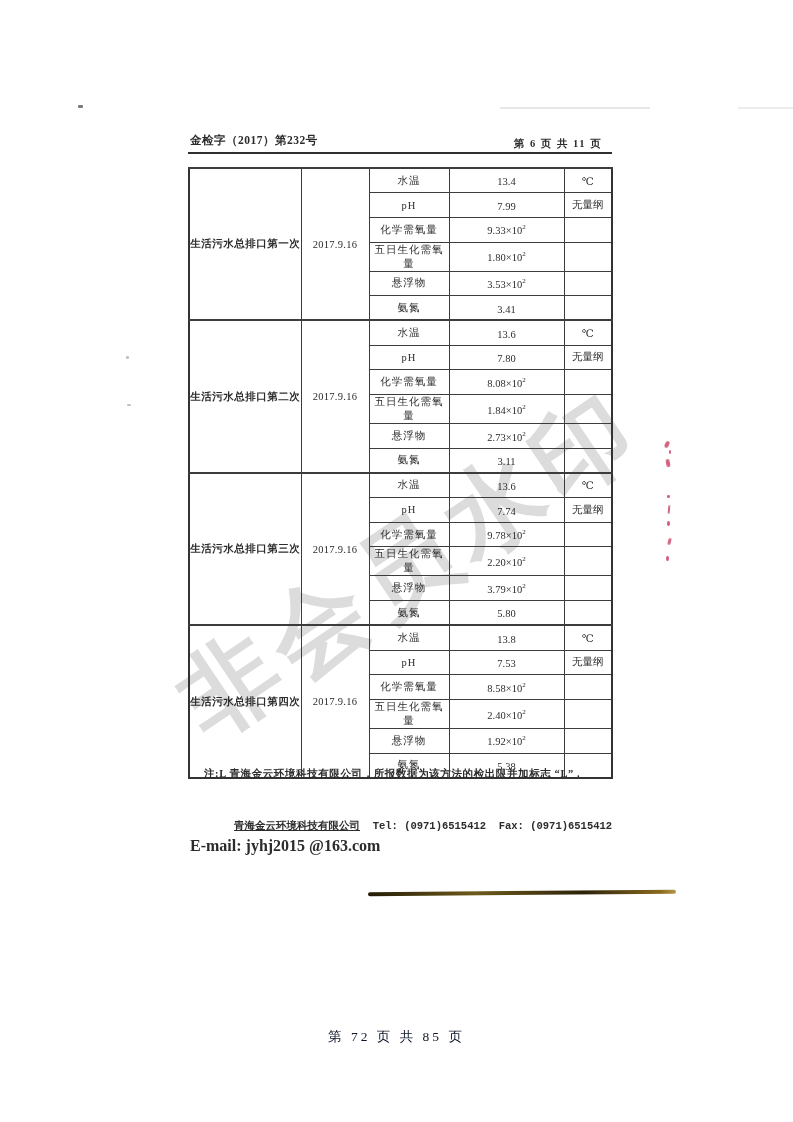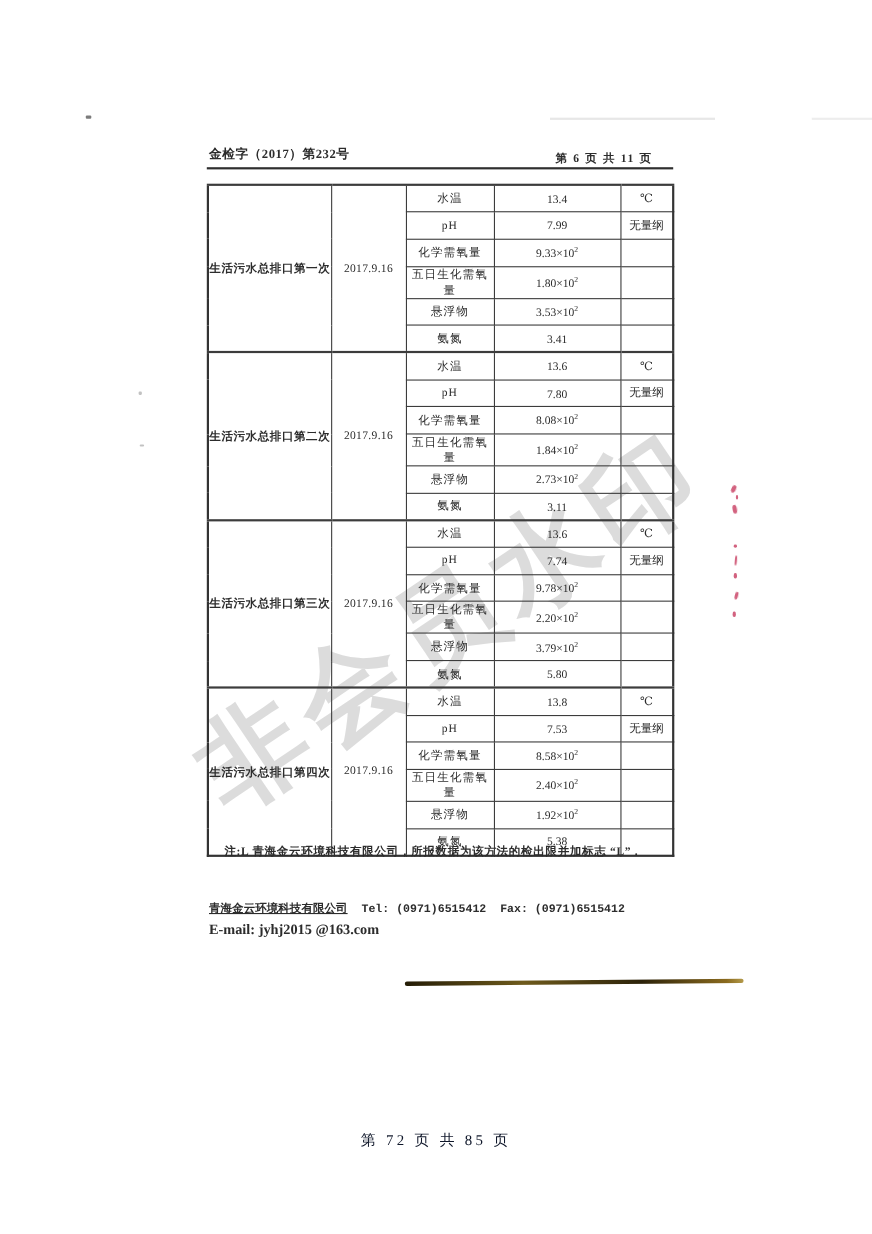--- a/index.html
+++ b/index.html
@@ -7,21 +7,21 @@
   body {
     position:relative;
     background:#ffffff;
     font-family:"Liberation Serif","DejaVu Serif",serif;
     color:#2c2c2c;
     overflow:hidden;
   }
 
   
   .hdr-left  { position:absolute; left:190px; top:133px; font-size:11.5px; font-weight:bold; letter-spacing:.5px; z-index:2; }
-  .hdr-right { position:absolute; left:505px; top:137px; width:106px; text-align:left; font-size:10.5px; font-weight:bold; letter-spacing:1.5px; z-index:2; }
+  .hdr-right { position:absolute; left:505px; top:137px; width:106px; text-align:center; font-size:10.5px; font-weight:bold; letter-spacing:1.5px; z-index:2; }
   .hdr-rule  { position:absolute; left:188px; top:152px; width:424px; height:2px; background:#2f2f2f; z-index:2; }
 
   
   .watermark {
     position:absolute; left:114px; top:500px; width:592px; height:130px;
     display:flex; align-items:center; justify-content:center;
     transform:rotate(-34deg);
     font-size:97px; font-weight:bold; letter-spacing:9px; white-space:nowrap;
     color:rgba(186,186,186,.5);
     z-index:1; pointer-events:none;
@@ -42,23 +42,23 @@
   }
   .sec-start td { border-top-width:2px; }
   .c-name  { font-weight:bold; font-size:11px; letter-spacing:.5px; }
   .c-date  { letter-spacing:.3px; }
   .c-param { letter-spacing:1px;margin-top:47px; }
   .c-value sup { font-size:7px; }
 
   
   .note { position:absolute; left:204px; top:767px; font-size:10.5px; font-weight:bold; letter-spacing:.6px; z-index:2; }
   .company-line { position:absolute; left:190px; top:819px; font-size:10.5px; font-weight:bold; z-index:2; }
-  .company-name { text-decoration:underline; }
+  .company-name { text-decoration:underline;margin-left:44px; }
   .company-tel, .company-fax { margin-left:10px; font-family:Liberation Mono, monospace; }
-  .email-line { position:absolute; left:190px; top:837px; font-size:13px; font-weight:bold; z-index:2; }
+  .email-line { position:absolute; left:190px; top:837px; font-size:16px; font-weight:bold; z-index:2; }
   .page-footer { position:absolute; left:0; top:1028px; width:793px; text-align:center; font-size:13.5px; letter-spacing:3px; color:#0f172a; z-index:2; }
 
   
   .scan-line {
     position:absolute; left:368px; top:891px; width:308px; height:3.5px;
     background:linear-gradient(90deg,#241c06,#6e5a1c 35%,#2c2209 70%,#8a6a1e 95%,#b49a4a);
     transform:rotate(-.5deg); border-radius:2px; z-index:2;
   }
   .red-ink { position:absolute; background:#c2274f; opacity:.72; filter:blur(.4px); border-radius:45%; z-index:2; }
   .ri1 { left:665px; top:441px; width:4px; height:7px; transform:rotate(25deg); }

